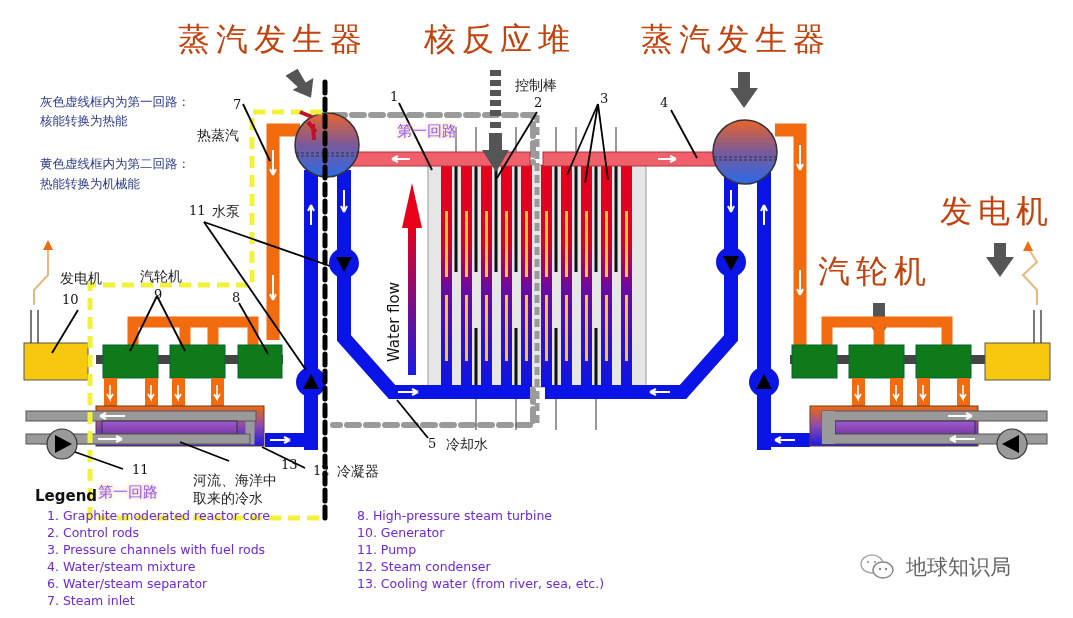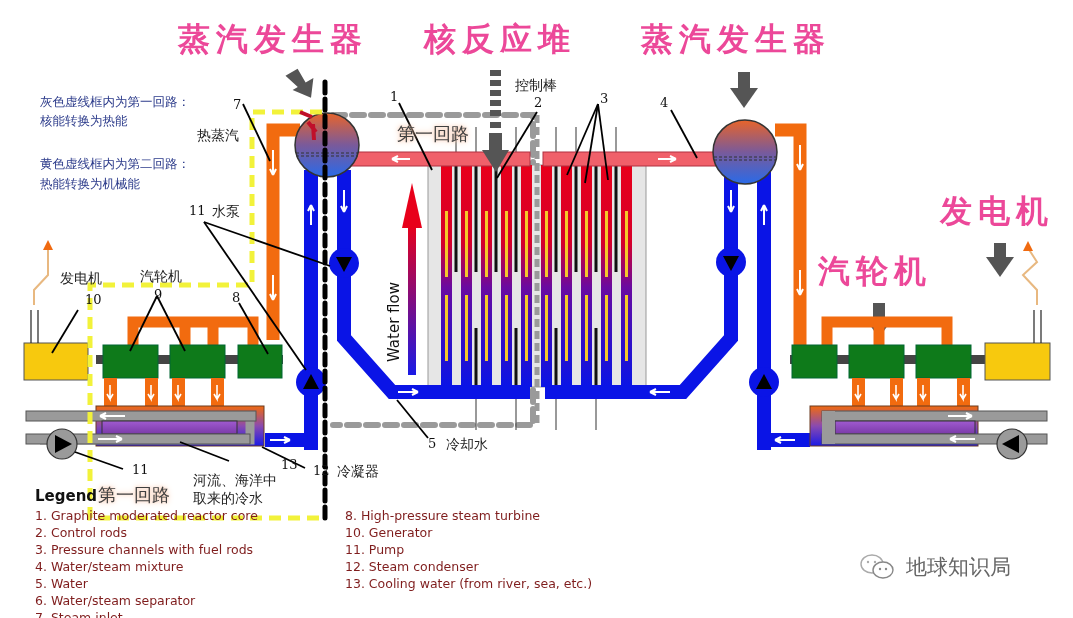--- a/index.html
+++ b/index.html
@@ -1,25 +1,25 @@
 <!DOCTYPE html>
 <html><head>
 <meta charset="utf-8">
 <style>
   html,body{margin:0;padding:0;background:#fff;}
   body{width:1073px;height:618px;position:relative;overflow:hidden;font-family:"DejaVu Sans","Liberation Sans",sans-serif;}
   #diagram{position:absolute;left:0;top:0;width:1073px;height:618px;}
   .t{position:absolute;white-space:nowrap;color:#222;}
-  .big{font-family:"DejaVu Serif","Liberation Serif",serif;font-size:32px;font-weight:bold;color:#ec4899;letter-spacing:6px;}
+  .big{font-family:"DejaVu Serif","Liberation Serif",serif;font-size:32px;font-weight:normal;color:#c2410c;letter-spacing:6px;}
   .note{font-size:12.5px;color:#2b3a8a;line-height:19px;}
   .cn{font-size:14px;color:#222;}
   .num{font-family:"DejaVu Serif","Liberation Serif",serif;font-size:13px;color:#111;}
-  .loop-tag{font-size:18px;color:#404040;text-shadow:0 0 6px #f6c0a0,0 0 3px #fbd9c8;}
+  .loop-tag{font-size:15px;color:#8b5cf6;text-shadow:0 0 6px #f6c0a0,0 0 3px #fbd9c8;}
   .legend-title{font-size:15px;font-weight:bold;color:#111;}
-  .legend-item{font-size:12.5px;color:#7f1d1d;line-height:17px;}
+  .legend-item{font-size:12.5px;color:#6d28d9;line-height:17px;margin-left:12px;}
   .wm{font-size:21px;color:#666;}
   .wf{font-size:15px;color:#111;transform:rotate(-90deg);transform-origin:left top;}
 </style>
 </head>
 <body>
 
 <svg id="diagram" viewBox="0 0 1073 618" xmlns="http://www.w3.org/2000/svg">
   <defs>
     <linearGradient id="gSep" x1="0" y1="0" x2="0" y2="1">
       <stop offset="0" stop-color="#e8642a"></stop>
@@ -337,33 +337,32 @@
 <div class="t wf" style="left:385px;top:362px;">Water flow</div>
 
 <div class="t num" style="left:390px;top:89px;">1</div>
 <div class="t num" style="left:534px;top:95px;">2</div>
 <div class="t num" style="left:600px;top:91px;">3</div>
 <div class="t num" style="left:660px;top:95px;">4</div>
 <div class="t num" style="left:428px;top:436px;">5</div>
 <div class="t num" style="left:233px;top:97px;">7</div>
 <div class="t num" style="left:232px;top:290px;">8</div>
 <div class="t num" style="left:154px;top:287px;">9</div>
-<div class="t num" style="left:85px;top:292px;text-align:center;">10</div>
+<div class="t num" style="left:62px;top:292px;text-align:center;">10</div>
 <div class="t num" style="left:189px;top:203px;">11</div>
 <div class="t num" style="left:132px;top:462px;">11</div>
 <div class="t num" style="left:313px;top:463px;">12</div>
 <div class="t num" style="left:237px;top:457px;margin-left:44px;">13</div>
 
 <div class="t legend-title" style="left:35px;top:487px;">Legend</div>
 <div style="position:absolute;left:35px;top:507px;">
   <div class="legend-item">1. Graphite moderated reactor core</div>
   <div class="legend-item">2. Control rods</div>
   <div class="legend-item">3. Pressure channels with fuel rods</div>
   <div class="legend-item">4. Water/steam mixture</div>
-  <div class="legend-item">5. Water</div>
   <div class="legend-item">6. Water/steam separator</div>
   <div class="legend-item">7. Steam inlet</div>
 </div>
 <div style="position:absolute;left:345px;top:507px;">
   <div class="legend-item">8. High-pressure steam turbine</div>
   <div class="legend-item">10. Generator</div>
   <div class="legend-item">11. Pump</div>
   <div class="legend-item">12. Steam condenser</div>
   <div class="legend-item">13. Cooling water (from river, sea, etc.)</div>
 </div>

